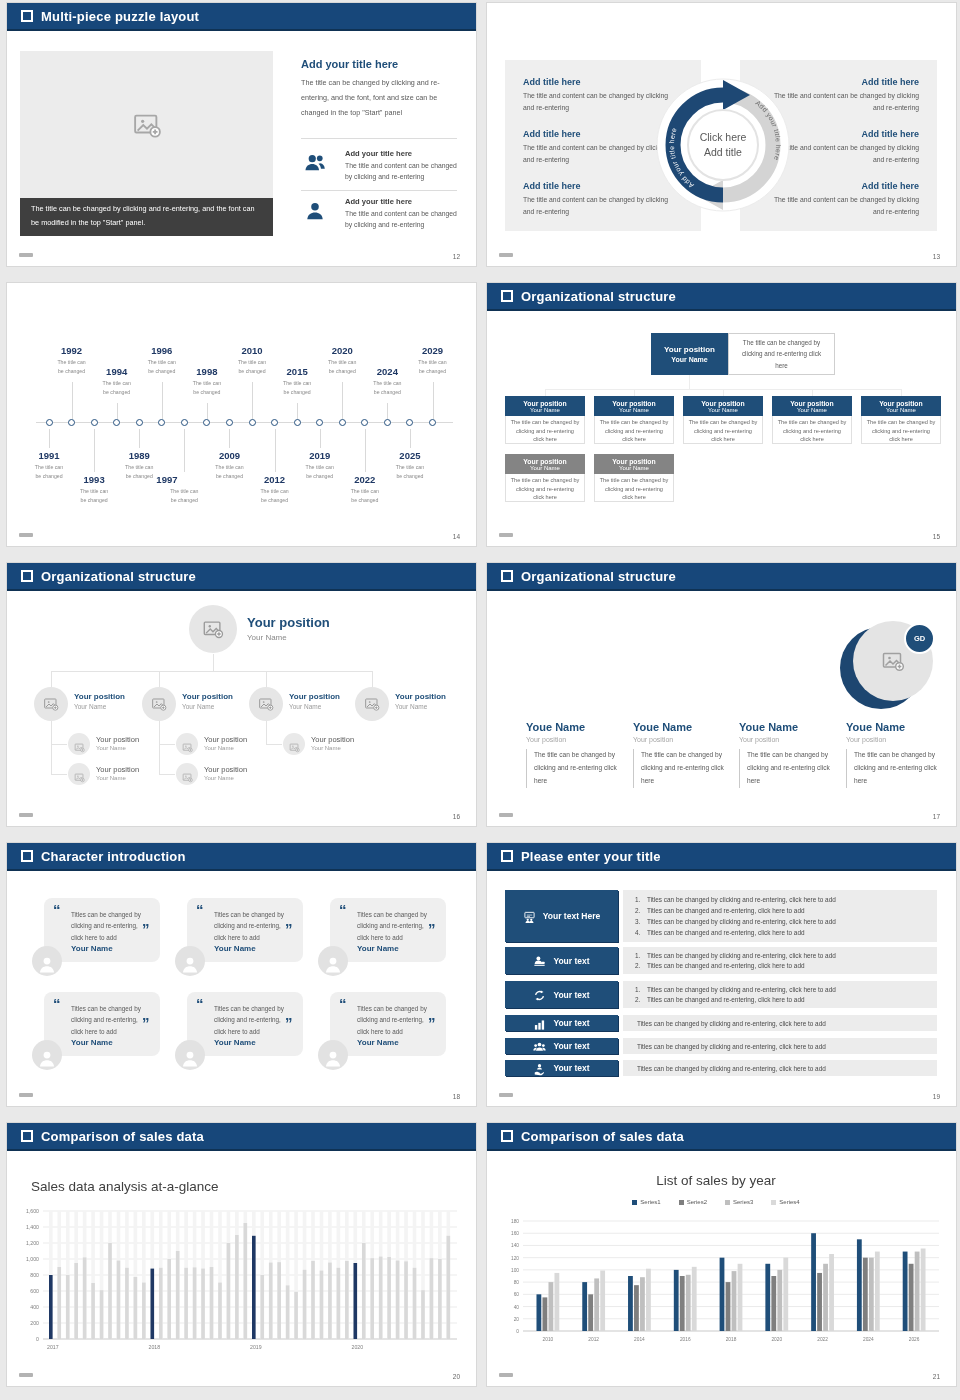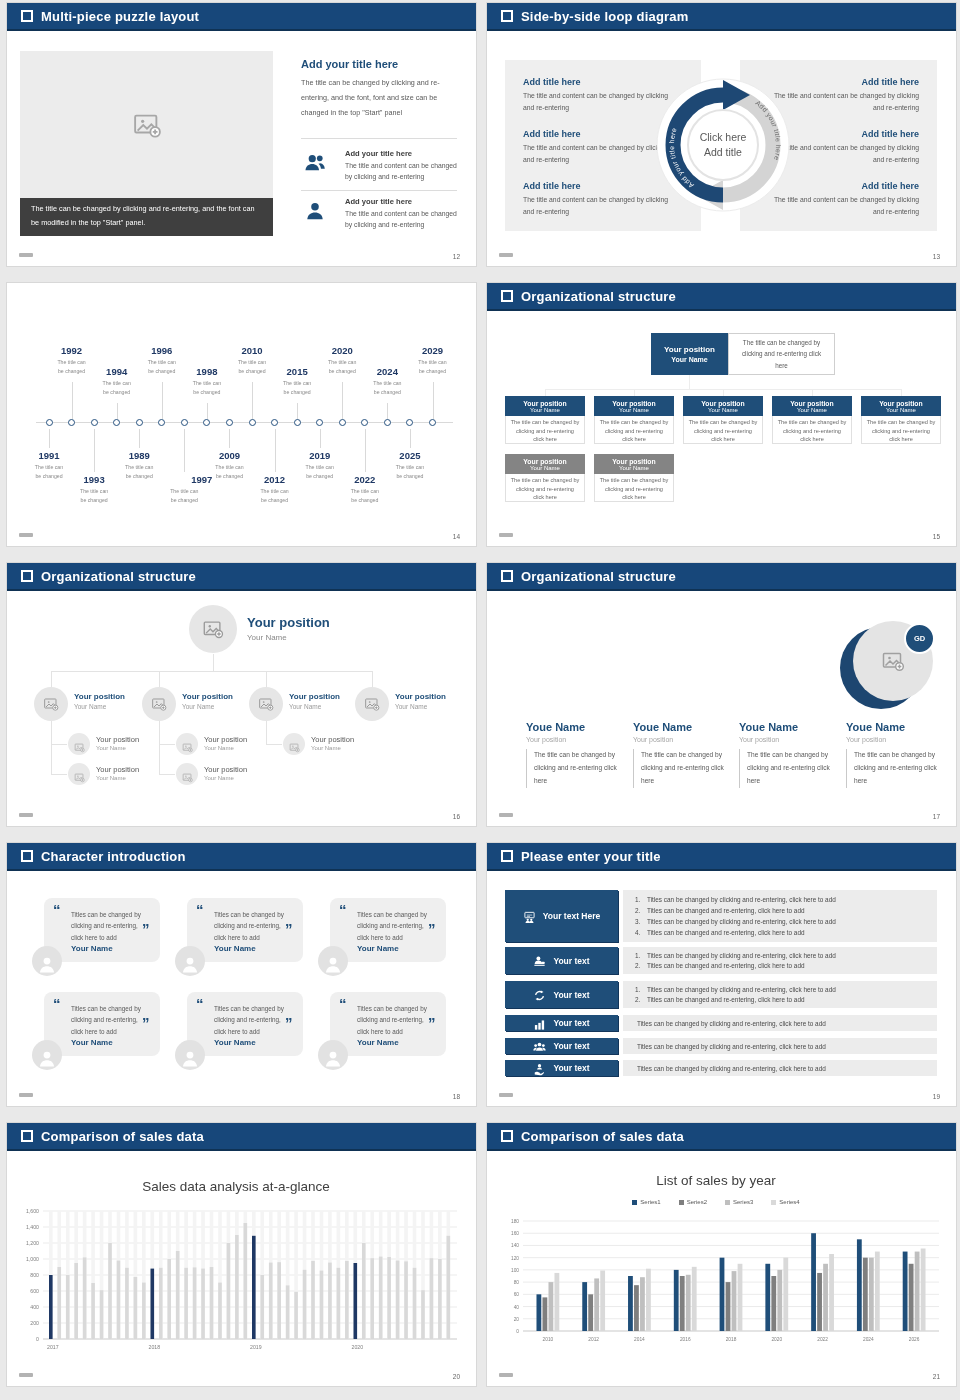--- a/index.html
+++ b/index.html
@@ -54,24 +54,20 @@
             </svg></div>
           <div class="abs" style="left: 344px; top: 196px; width: 114px; font-size: 7.6px; font-weight: bold; color: rgb(63, 63, 63);">Add your title here</div>
           <div class="abs" style="left: 344px; top: 207px; width: 114px; font-size: 6.8px; color: rgb(89, 89, 89); line-height: 1.65;">The title and content can be changed by clicking and re-entering</div>
         </div>
     <div class="watermark"></div>
     <div class="pagenum">12</div>
   </div>
     </div>
   <div class="cell">
       <div class="slide">
-    <div class="hdr">
-          <span class="hdr-sq"></span>
-          <span class="hdr-title">Side-by-side loop diagram</span>
-        </div>
     <div class="sbody" id="body13">
           <div class="abs" style="left: 24px; top: 59px; width: 196px; height: 171px; background: rgb(239, 239, 239);"></div>
           <div class="abs" style="left: 259px; top: 59px; width: 197px; height: 171px; background: rgb(239, 239, 239);"></div>
           <div class="abs" style="left: 42px; top: 76px; width: 160px; font-size: 9px; font-weight: bold; color: rgb(31, 78, 121);">Add title here</div>
           <div class="abs" style="left: 42px; top: 89px; width: 152px; font-size: 6.8px; color: rgb(89, 89, 89); line-height: 1.75;">The title and content can be changed by clicking and re-entering</div>
           <div class="abs" style="left: 42px; top: 128px; width: 160px; font-size: 9px; font-weight: bold; color: rgb(31, 78, 121);">Add title here</div>
           <div class="abs" style="left: 42px; top: 141px; width: 152px; font-size: 6.8px; color: rgb(89, 89, 89); line-height: 1.75;">The title and content can be changed by clicking and re-entering</div>
           <div class="abs" style="left: 42px; top: 180px; width: 160px; font-size: 9px; font-weight: bold; color: rgb(31, 78, 121);">Add title here</div>
           <div class="abs" style="left: 42px; top: 193px; width: 152px; font-size: 6.8px; color: rgb(89, 89, 89); line-height: 1.75;">The title and content can be changed by clicking and re-entering</div>
           <div class="abs" style="left: 280px; top: 76px; width: 158px; font-size: 9px; font-weight: bold; color: rgb(31, 78, 121); text-align: right;">Add title here</div>
@@ -142,21 +138,21 @@
           </div>
           <div class="abs" style="left: 157.294px; top: 138px; width: 7px; height: 7px; border: 1.4px solid rgb(39, 82, 127); border-radius: 50%; background: rgb(255, 255, 255); box-sizing: border-box;"></div>
           <div class="abs" style="left: 160.794px; top: 101px; width: 1px; height: 37px; background: rgb(217, 217, 217);"></div>
           <div class="abs" style="left: 132.794px; top: 64px; width: 56px; text-align: center; font-size: 9.5px; font-weight: bold; color: rgb(31, 56, 100);">1996</div>
           <div class="abs" style="left: 132.794px; top: 77px; width: 56px; text-align: center; font-size: 5.2px; color: rgb(138, 138, 138); line-height: 1.7;">
             <div>The title can</div>
             <div>be changed</div>
           </div>
           <div class="abs" style="left: 179.853px; top: 138px; width: 7px; height: 7px; border: 1.4px solid rgb(39, 82, 127); border-radius: 50%; background: rgb(255, 255, 255); box-sizing: border-box;"></div>
           <div class="abs" style="left: 183.353px; top: 148px; width: 1px; height: 43px; background: rgb(217, 217, 217);"></div>
-          <div class="abs" style="left: 155.353px; top: 193px; width: 56px; text-align: right; font-size: 9.5px; font-weight: bold; color: rgb(31, 56, 100);">1997</div>
+          <div class="abs" style="left: 155.353px; top: 193px; width: 56px; text-align: left; font-size: 9.5px; font-weight: bold; color: rgb(31, 56, 100);">1997</div>
           <div class="abs" style="left: 155.353px; top: 206px; width: 56px; text-align: center; font-size: 5.2px; color: rgb(138, 138, 138); line-height: 1.7;">
             <div>The title can</div>
             <div>be changed</div>
           </div>
           <div class="abs" style="left: 202.412px; top: 138px; width: 7px; height: 7px; border: 1.4px solid rgb(39, 82, 127); border-radius: 50%; background: rgb(255, 255, 255); box-sizing: border-box;"></div>
           <div class="abs" style="left: 205.912px; top: 122px; width: 1px; height: 16px; background: rgb(217, 217, 217);"></div>
           <div class="abs" style="left: 177.912px; top: 85px; width: 56px; text-align: center; font-size: 9.5px; font-weight: bold; color: rgb(31, 56, 100);">1998</div>
           <div class="abs" style="left: 177.912px; top: 98px; width: 56px; text-align: center; font-size: 5.2px; color: rgb(138, 138, 138); line-height: 1.7;">
             <div>The title can</div>
             <div>be changed</div>
@@ -667,21 +663,21 @@
     <div class="pagenum">19</div>
   </div>
     </div>
   <div class="cell">
       <div class="slide">
     <div class="hdr">
           <span class="hdr-sq"></span>
           <span class="hdr-title">Comparison of sales data</span>
         </div>
     <div class="sbody" id="body20">
-          <div class="abs" style="left: 30px; top: 58px; width: 410px; text-align: center; font-size: 13.5px; color: rgb(64, 64, 64);">Sales data analysis at-a-glance</div>
+          <div class="abs" style="left: 30px; top: 58px; width: 410px; font-size: 13.5px; color: rgb(64, 64, 64);">Sales data analysis at-a-glance</div>
           <div class="abs" style="left: 12px; top: 78px; width: 450px; height: 158px;"><svg width="450" height="158" xmlns="http://www.w3.org/2000/svg">
               <line x1="30" y1="140" x2="444" y2="140" stroke="#c9c9c9" stroke-width="1"></line>
               <text x="26" y="142" font-size="5.2" fill="#7f7f7f" text-anchor="end">0</text>
               <line x1="30" y1="124" x2="444" y2="124" stroke="#ebebeb" stroke-width="1"></line>
               <text x="26" y="126" font-size="5.2" fill="#7f7f7f" text-anchor="end">200</text>
               <line x1="30" y1="108" x2="444" y2="108" stroke="#ebebeb" stroke-width="1"></line>
               <text x="26" y="110" font-size="5.2" fill="#7f7f7f" text-anchor="end">400</text>
               <line x1="30" y1="92" x2="444" y2="92" stroke="#ebebeb" stroke-width="1"></line>
               <text x="26" y="94" font-size="5.2" fill="#7f7f7f" text-anchor="end">600</text>
               <line x1="30" y1="76" x2="444" y2="76" stroke="#ebebeb" stroke-width="1"></line>

